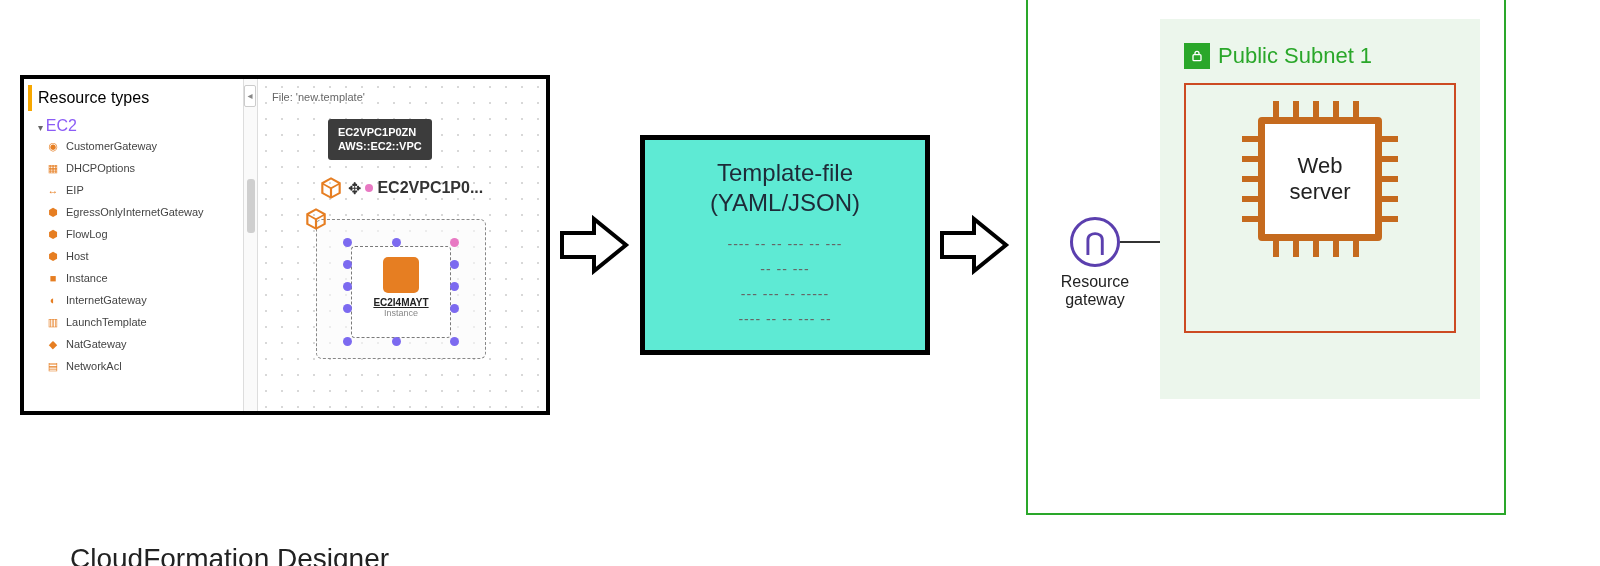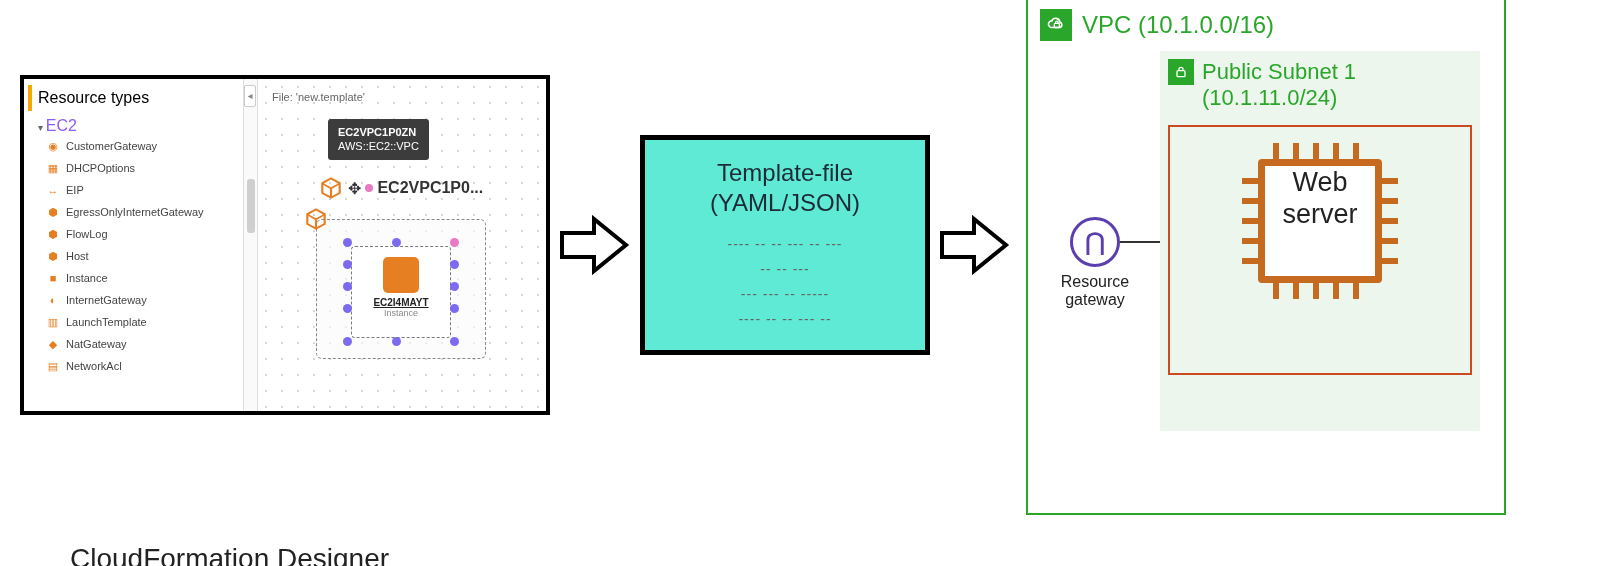--- a/index.html
+++ b/index.html
@@ -113,21 +113,21 @@
     position:absolute;
     top:40px; left:70px;
     background:#3c3c3c;
     color:#fff;
     padding:6px 10px;
     border-radius:3px;
     font-size:11px;
     line-height:1.3;
     font-weight:600;
   }
-  .tooltip div:last-child { font-weight:400; }
+  .tooltip div:last-child { font-weight:700; }
   .vpcdrag {
     position:absolute;
     top:96px; left:60px;
     display:flex;
     align-items:center;
     gap:4px;
   }
   .cube {
     width:26px; height:26px;
     color:#e67e22;
@@ -242,21 +242,21 @@
     align-items:center;
     justify-content:center;
     color:#fff;
   }
   .subnet {
     margin:10px 0 0 120px;
     width:320px;
     height:380px;
     background:#ecf6ec;
     position:relative;
-    padding:8px;
+    padding:24px;
   }
   .sub-badge {
     width:26px;height:26px;background:#2aa72a;color:#fff;display:inline-flex;align-items:center;justify-content:center;
   }
   .sub-hdr {
     color:#2aa72a;
     font-size:22px;
     display:flex;
     gap:8px;
     align-items:center;
@@ -280,22 +280,23 @@
     width:160px;
     height:160px;
   }
   .chip-body {
     position:absolute;
     inset:18px;
     border:7px solid #c56a1e;
     border-radius:4px;
     background:#fff;
     display:flex;
+    align-items:center;
     justify-content:center;
-    font-size:27px;
+    font-size:22px;
     color:#222;
     line-height:1.2;
   }
   .chip-pins line { stroke:#c56a1e; stroke-width:6; }
   .sg-label {
     position:absolute;
     bottom:12px; left:0; right:0;
     color:#cc4a22;
     font-size:22px;
   }
@@ -445,48 +446,37 @@
       <div>--- --- -- -----</div>
       <div>---- -- -- --- --</div>
     </div>
   </div>
 
   <svg class="arrow" viewBox="0 0 70 60">
     <path d="M2 18 H34 V4 L66 30 L34 56 V42 H2 Z" fill="#fff" stroke="#000" stroke-width="4"></path>
   </svg>
 
   <div class="stack">
-    <div class="vpc-hdr">
-      <span class="green-badge">
-        <svg width="20" height="20" viewBox="0 0 24 24">
-            <path fill="none" stroke="#fff" stroke-width="2" d="M7 15a4 4 0 0 1 0-8 5 5 0 0 1 9.6 1.5A3.5 3.5 0 0 1 17 15H7z"></path>
-            <rect x="10" y="10" width="6" height="5" rx="1" fill="none" stroke="#fff" stroke-width="1.6"></rect>
-            <path d="M11.5 10v-1.2a1.5 1.5 0 0 1 3 0V10" fill="none" stroke="#fff" stroke-width="1.6"></path>
-          </svg>
-      </span>
-      <span>VPC (10.1.0.0/16)</span>
-    </div>
     <div class="igw">
       <div style="position:relative;">
         <div class="igw-icon">⋂</div>
         <div class="igw-line"></div>
       </div>
       <div class="igw-lbl"><span>Resource</span><br><span>gateway</span></div>
     </div>
     <div class="subnet">
       <div class="sub-hdr">
         <span class="sub-badge">
           <svg width="16" height="16" viewBox="0 0 24 24">
               <rect x="6" y="10" width="12" height="9" rx="1.5" fill="none" stroke="#fff" stroke-width="2"></rect>
               <path d="M9 10V8a3 3 0 0 1 6 0v2" fill="none" stroke="#fff" stroke-width="2"></path>
             </svg>
         </span>
         <span>Public Subnet 1</span>
       </div>
-      <div class="sub-cidr">(10.1.11.0/24)</div>
       <div class="secgrp">
         <div class="chip">
           <svg class="chip-pins" width="160" height="160">
 
             <line x1="36" y1="2" x2="36" y2="18"></line>
               <line x1="56" y1="2" x2="56" y2="18"></line>
               <line x1="76" y1="2" x2="76" y2="18"></line>
               <line x1="96" y1="2" x2="96" y2="18"></line>
               <line x1="116" y1="2" x2="116" y2="18"></line>
 

